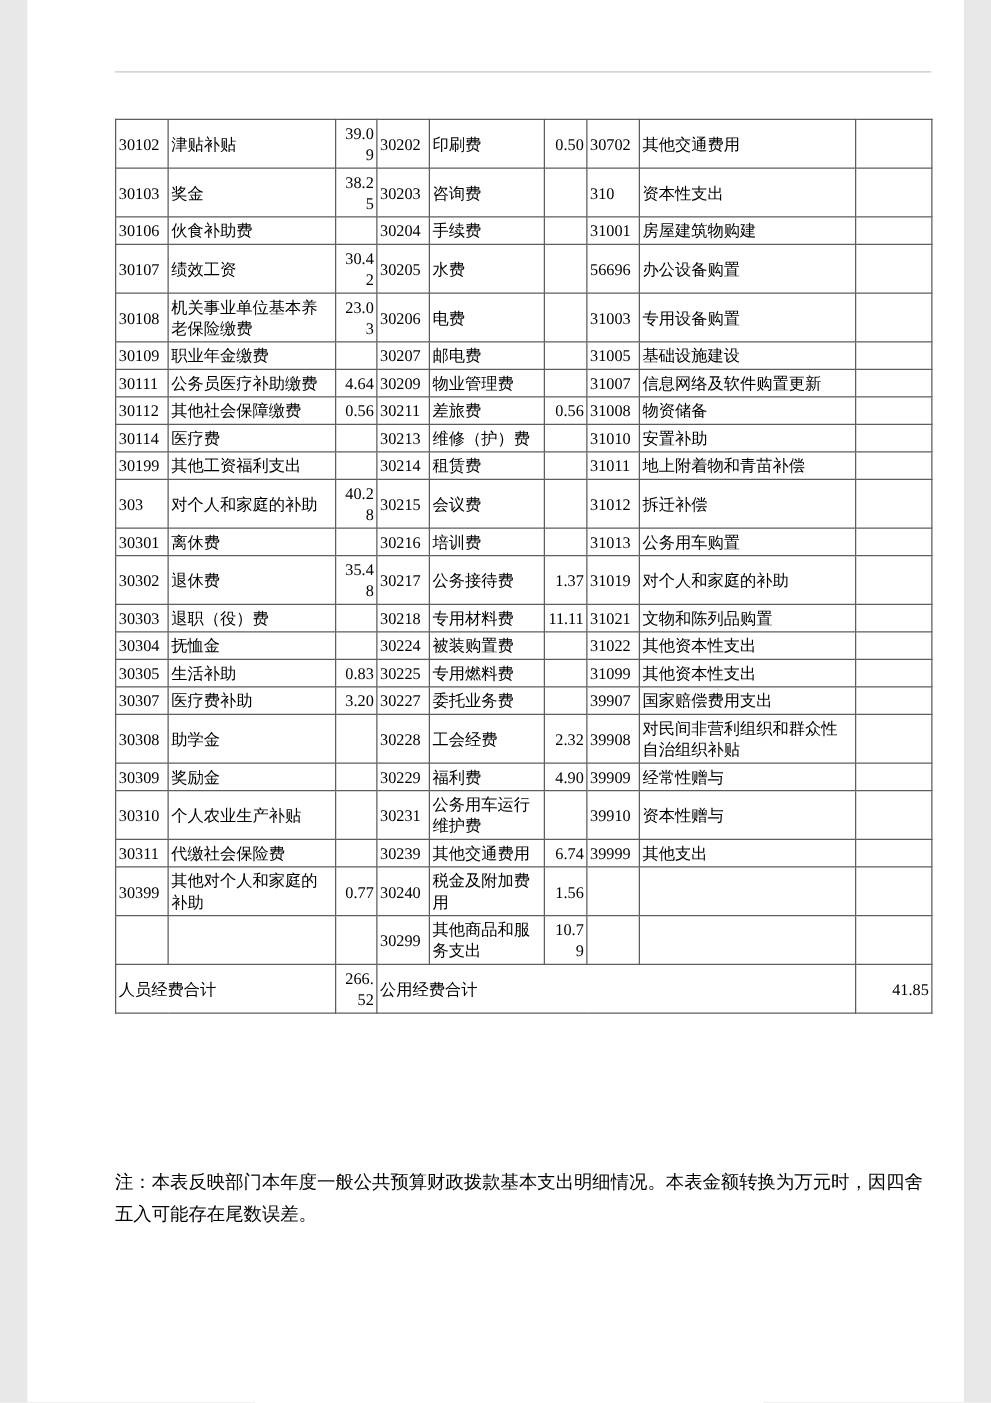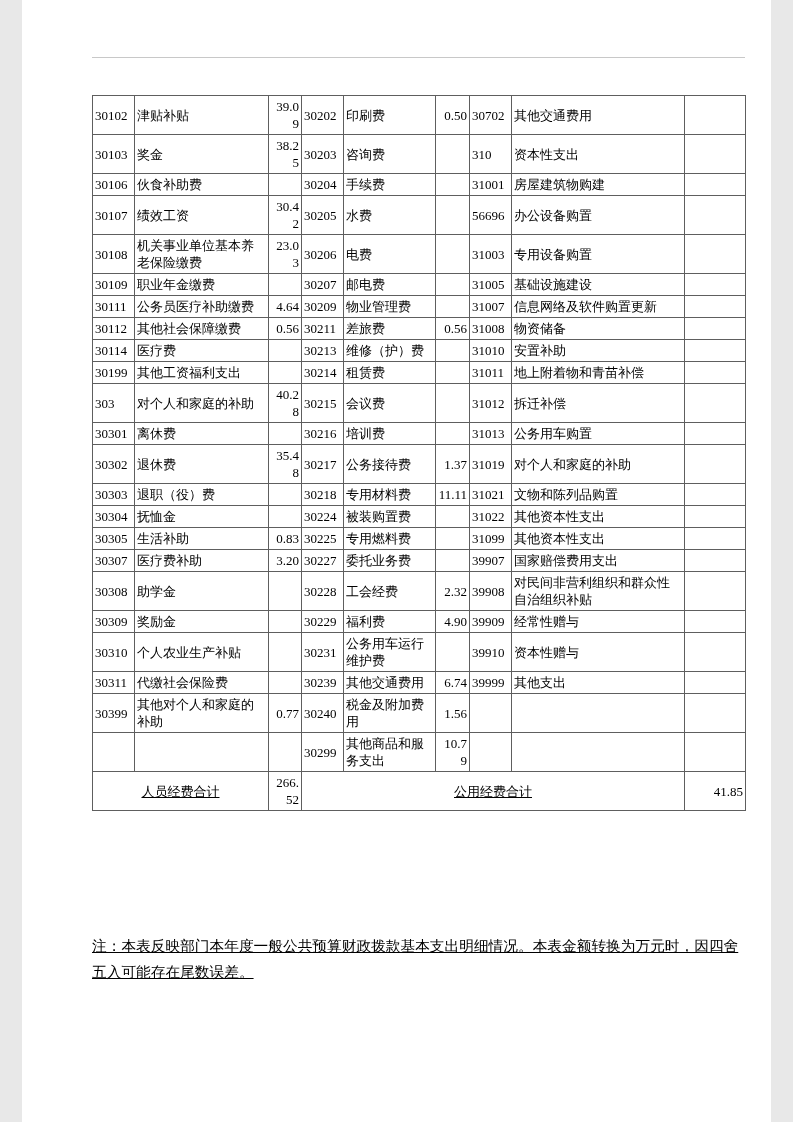--- a/index.html
+++ b/index.html
@@ -34,32 +34,31 @@
   table.budget-table td {
     border: 1px solid #5e5e5e;
     padding: 2px;
     vertical-align: middle;
     overflow: hidden;
   }
   td.col-code { text-align: left; padding-left: 3px; padding-right: 1px; }
   td.col-name { text-align: left; line-break: anywhere; }
   td.col-amt  { text-align: right; word-break: break-all; padding-left: 1px; padding-right: 2px; }
   td.amt3 { padding-right: 8px; }
-  tr.totals-row td.total-label { text-align: center; text-decoration: underline; }
+  tr.totals-row td.total-label { text-align: left; }
   tr.totals-row { height: 37px; }
   .note {
     position: absolute;
     left: 70px;
     top: 933px;
     width: 656px;
     margin: 0;
     font-size: 14.7px;
     line-height: 26px;
     line-break: anywhere;
-    text-decoration: underline;
   }
 </style>
 </head>
 <body>
 
 <div class="page">
   <div class="top-rule"></div>
 
   <table class="budget-table">
     <colgroup>

